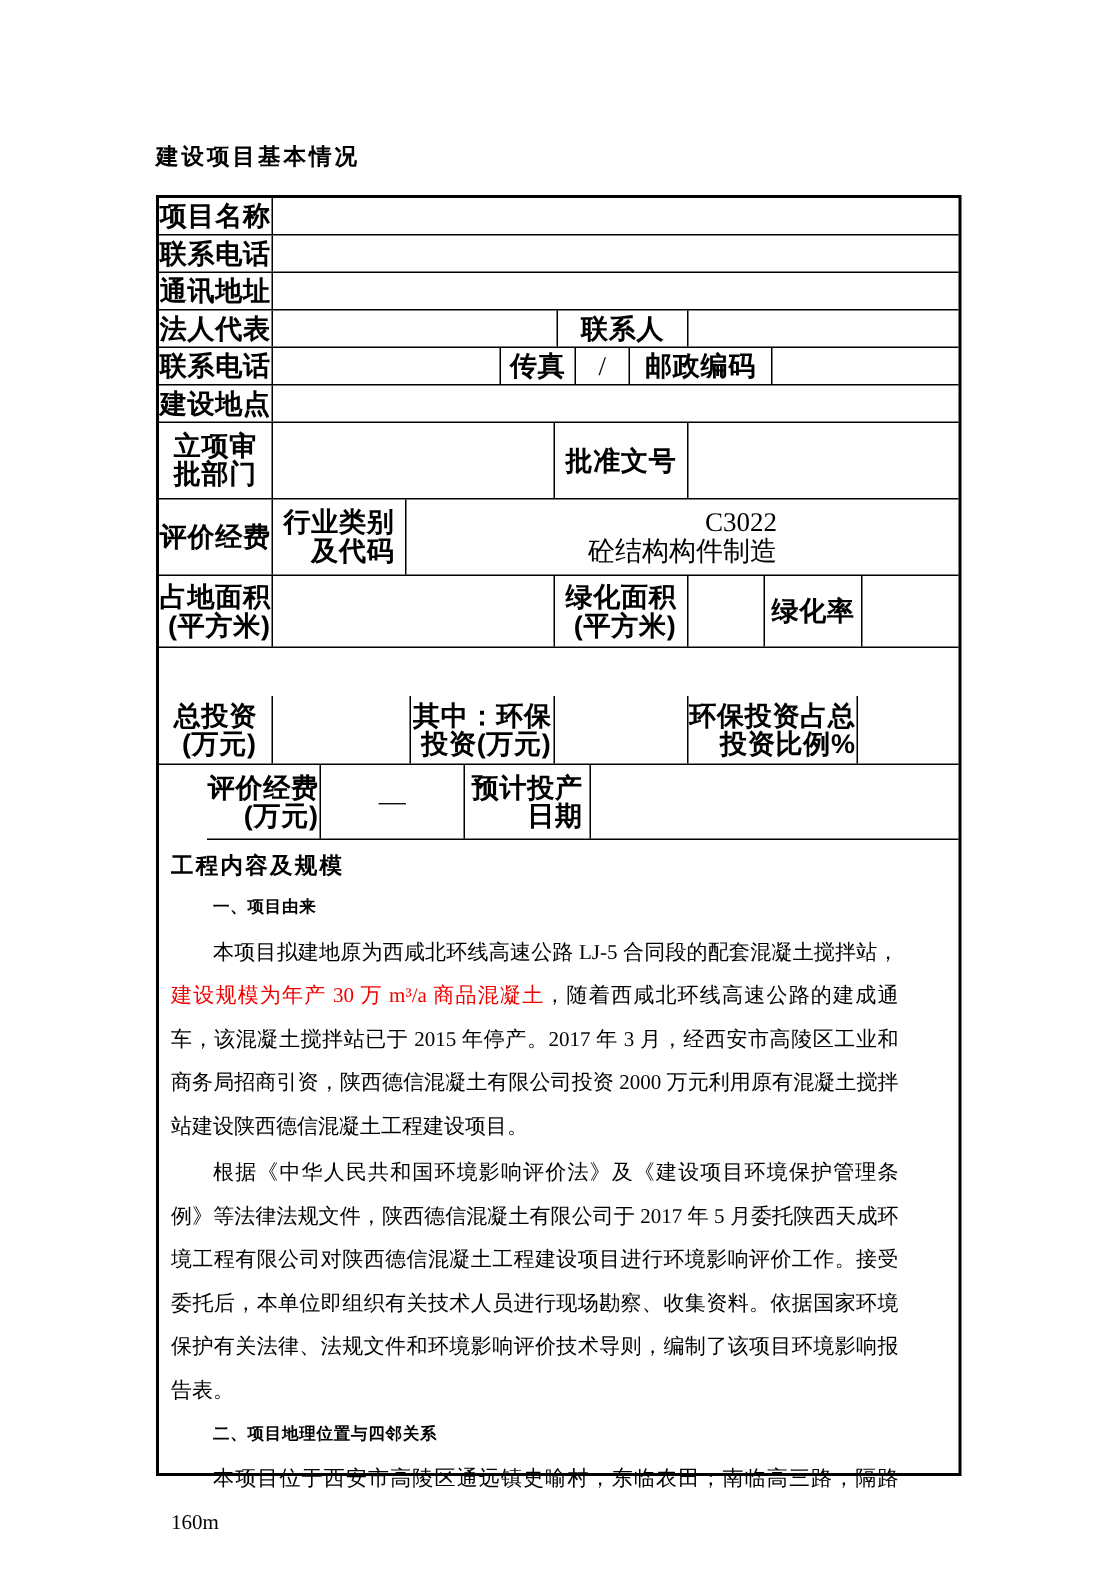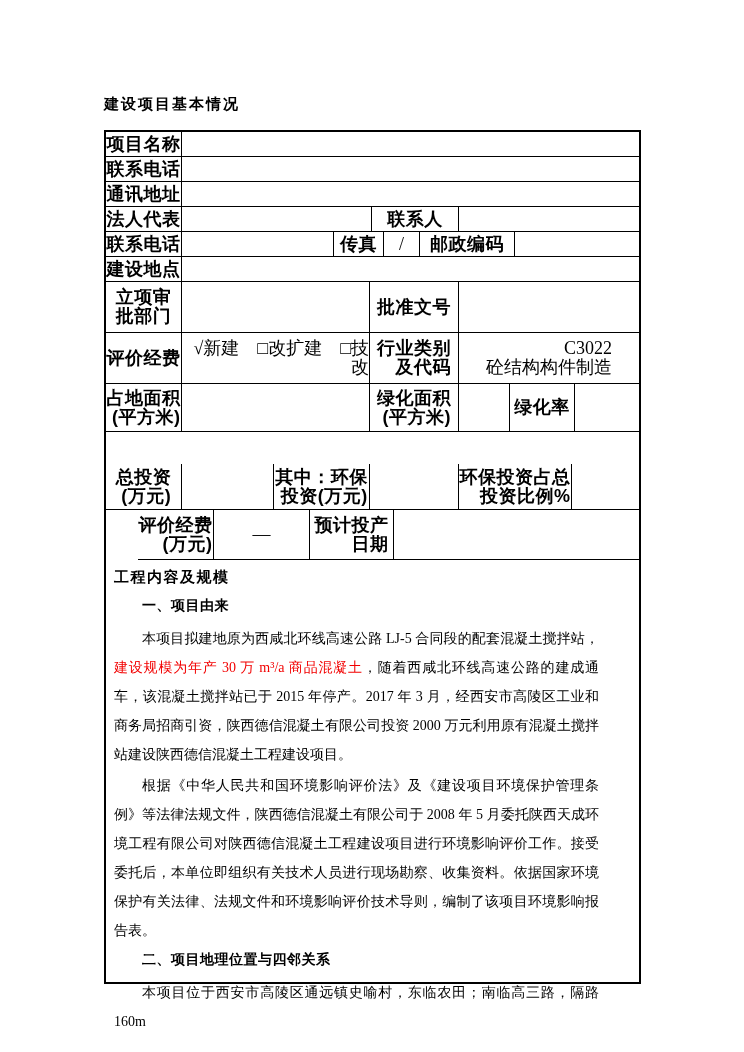--- a/index.html
+++ b/index.html
@@ -25,21 +25,21 @@
   .lbl{font-family:"Liberation Sans",sans-serif;font-weight:bold;letter-spacing:0.5px;}
   .h24{height:24px;}.h50{height:50px;}.h47{height:47px;}.h45{height:45px;margin-top:32px;}.h49{height:49px;margin-left:32px;}
   .w76{width:76px;}
   .bigcell{height:422px;box-sizing:border-box;padding:8px 24px 0 8px;}
   .sec-title{
     font-family:"Liberation Sans",sans-serif;font-weight:bold;
     font-size:15px;letter-spacing:1.5px;margin:0 0 10px 0;
   }
   .sub-h{
     font-family:Liberation Sans, sans-serif;font-weight:bold;
-    font-size:14px;letter-spacing:0.5px;padding-left:28px;margin:6px 0 9px 0;
+    font-size:11px;letter-spacing:0.5px;padding-left:28px;margin:6px 0 9px 0;
   }
   .para{
     margin:0 16px 2px 0;font-size:14px;line-height:29px;
     text-align:justify;text-indent:28px;
   }
   .red{color:#f20000;}
 </style>
 </head>
 <body>
 
@@ -89,21 +89,20 @@
       <div class="row h50">
         <div class="cell lbl w76">立项审
 批部门</div>
         <div class="cell" style="width:188px"></div>
         <div class="cell lbl" style="width:89px">批准文号</div>
         <div class="cell grow"></div>
       </div>
 
       <div class="row h50">
         <div class="cell lbl w76">评价经费</div>
-        <div class="cell" style="width:188px">√新建　□改扩建　□技改</div>
         <div class="cell lbl" style="width:89px">行业类别
 及代码</div>
         <div class="cell grow">C3022
 砼结构构件制造</div>
       </div>
 
       <div class="row h47">
         <div class="cell lbl w76">占地面积
 (平方米)</div>
         <div class="cell" style="width:188px"></div>
@@ -132,20 +131,20 @@
         <div class="cell" style="width:96px">—</div>
         <div class="cell lbl" style="width:84px">预计投产
 日期</div>
         <div class="cell grow"></div>
       </div>
 
       <div class="bigcell">
         <div class="sec-title">工程内容及规模</div>
         <div class="sub-h">一、项目由来</div>
         <p class="para"><span>本项目拟建地原为西咸北环线高速公路 LJ-5 合同段的配套混凝土搅拌站，</span><span class="red">建设规模为年产 30 万 m³/a 商品混凝土</span><span>，随着西咸北环线高速公路的建成通车，该混凝土搅拌站已于 2015 年停产。2017 年 3 月，经西安市高陵区工业和商务局招商引资，陕西德信混凝土有限公司投资 2000 万元利用原有混凝土搅拌站建设陕西德信混凝土工程建设项目。</span></p>
-        <p class="para">根据《中华人民共和国环境影响评价法》及《建设项目环境保护管理条例》等法律法规文件，陕西德信混凝土有限公司于 2008 年 5 月委托陕西天成环境工程有限公司对陕西德信混凝土工程建设项目进行环境影响评价工作。接受委托后，本单位即组织有关技术人员进行现场勘察、收集资料。依据国家环境保护有关法律、法规文件和环境影响评价技术导则，编制了该项目环境影响报告表。</p>
+        <p class="para">根据《中华人民共和国环境影响评价法》及《建设项目环境保护管理条例》等法律法规文件，陕西德信混凝土有限公司于 2017 年 5 月委托陕西天成环境工程有限公司对陕西德信混凝土工程建设项目进行环境影响评价工作。接受委托后，本单位即组织有关技术人员进行现场勘察、收集资料。依据国家环境保护有关法律、法规文件和环境影响评价技术导则，编制了该项目环境影响报告表。</p>
         <div class="sub-h">二、项目地理位置与四邻关系</div>
         <p class="para">本项目位于西安市高陵区通远镇史喻村，东临农田；南临高三路，隔路 160m</p>
       </div>
 
     </div>
   </div>
 </div>
 
 </body></html>

